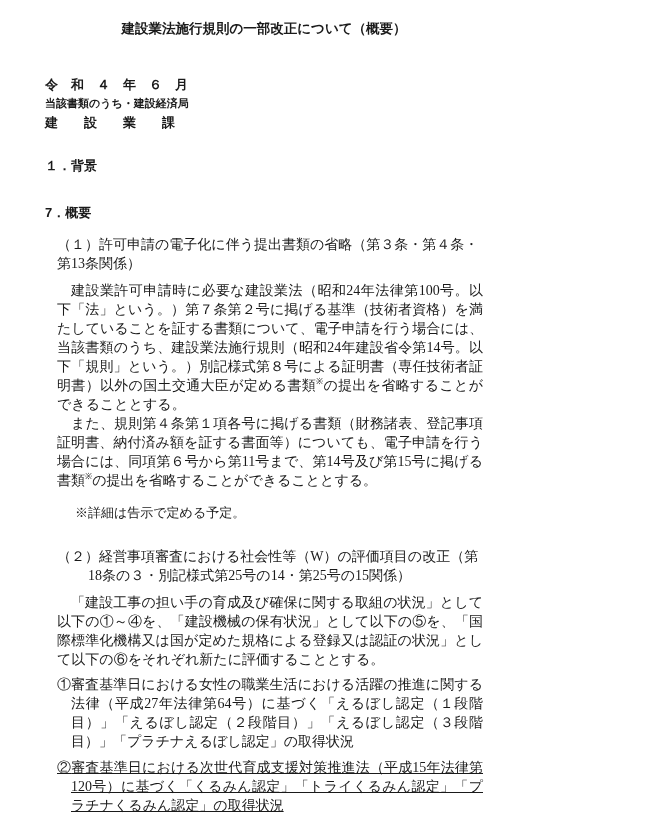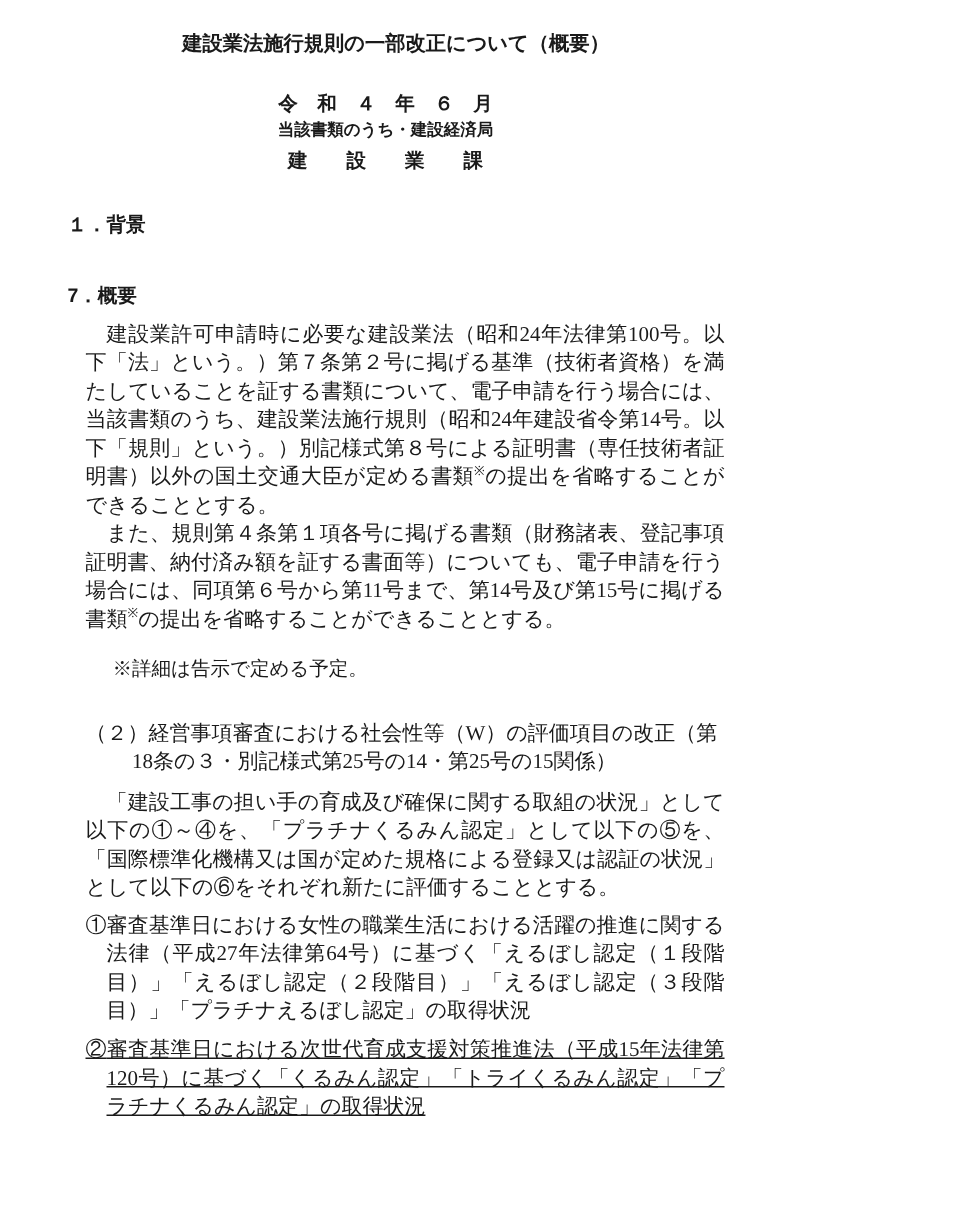--- a/index.html
+++ b/index.html
@@ -17,23 +17,23 @@
     overflow: hidden;
   }
   .title {
     font-family: "Liberation Sans", "DejaVu Sans", sans-serif;
     font-weight: bold;
     font-size: 13.5px;
     line-height: 17px;
     text-align: center;
   }
   .byline {
-    margin-top: 22px;
+    margin-top: 38px;
     margin-right: 14px;
-    text-align: center;
+    text-align: left;
     font-family: "Liberation Sans", "DejaVu Sans", sans-serif;
     font-weight: bold;
   }
   .date-line { font-size: 13px; line-height: 19px; }
   .bureau-line { font-size: 11px; line-height: 19px; }
   .division-line { font-size: 13px; line-height: 19px; }
   .h2 {
     margin-top: 24px;
     font-family: "Liberation Sans", "DejaVu Sans", sans-serif;
     font-weight: bold;
@@ -64,27 +64,28 @@
     <div class="date-line">令　和　４　年　６　月</div>
     <div class="bureau-line">当該書類のうち・建設経済局</div>
     <div class="division-line">建　　設　　業　　課</div>
   </div>
 
   <div class="h2">１．背景</div>
 
   <div class="h2 overview">7．概要</div>
 
   <div class="sub">
+    <p class="subhead">（１）許可申請の電子化に伴う提出書類の省略（第３条・第４条・第13条関係）</p>
     <div class="block mt-body">
       <p class="para"><span>建設業許可申請時に必要な建設業法（昭和24年法律第100号。以下「法」という。）第７条第２号に掲げる基準（技術者資格）を満たしていることを証する書類について、電子申請を行う場合には、当該書類のうち、建設業法施行規則（昭和24年建設省令第14号。以下「規則」という。）別記様式第８号による証明書（専任技術者証明書）以外の国土交通大臣が定める書類</span><span class="supmark">※</span><span>の提出を省略することができることとする。</span></p>
       <p class="para"><span>また、規則第４条第１項各号に掲げる書類（財務諸表、登記事項証明書、納付済み額を証する書面等）についても、電子申請を行う場合には、同項第６号から第11号まで、第14号及び第15号に掲げる書類</span><span class="supmark">※</span><span>の提出を省略することができることとする。</span></p>
     </div>
     <p class="note">※詳細は告示で定める予定。</p>
   </div>
 
   <div class="sub">
     <p class="subhead hang2">（２）経営事項審査における社会性等（W）の評価項目の改正（第18条の３・別記様式第25号の14・第25号の15関係）</p>
-    <p class="para mt-body">「建設工事の担い手の育成及び確保に関する取組の状況」として以下の①～④を、「プラチナくるみん認定」として以下の⑤を、「国際標準化機構又は国が定めた規格による登録又は認証の状況」として以下の⑥をそれぞれ新たに評価することとする。</p>
+    <p class="para mt-body">「建設工事の担い手の育成及び確保に関する取組の状況」として以下の①～④を、「建設機械の保有状況」として以下の⑤を、「国際標準化機構又は国が定めた規格による登録又は認証の状況」として以下の⑥をそれぞれ新たに評価することとする。</p>
     <div class="item item-1"><span>①</span><span>審査基準日における女性の職業生活における活躍の推進に関する法律（平成27年法律第64号）に基づく「えるぼし認定（１段階目）」「えるぼし認定（２段階目）」「えるぼし認定（３段階目）」「プラチナえるぼし認定」の取得状況</span></div>
     <div class="item item-2"><span>②</span><span>審査基準日における次世代育成支援対策推進法（平成15年法律第120号）に基づく「くるみん認定」「トライくるみん認定」「プラチナくるみん認定」の取得状況</span></div>
   </div>
 
 </div>
 
 </body></html>

